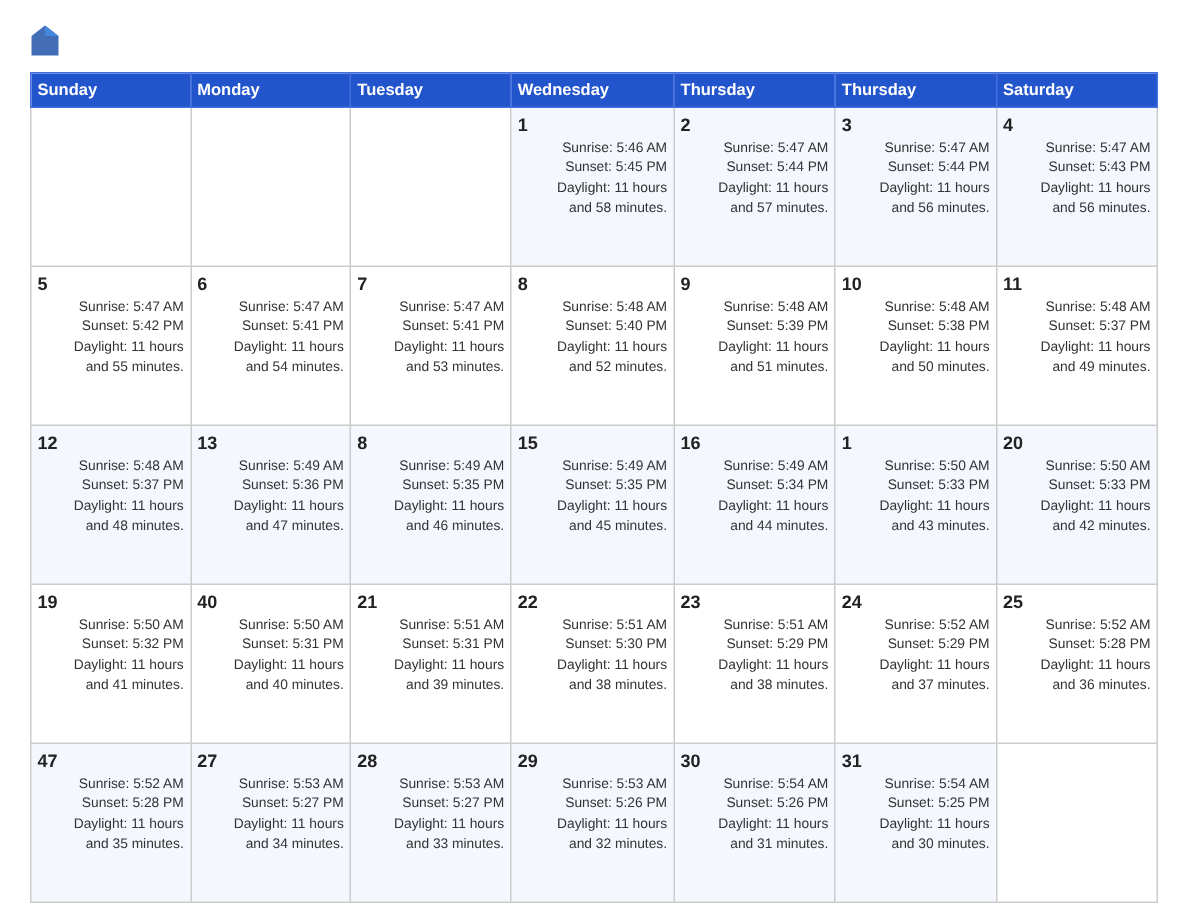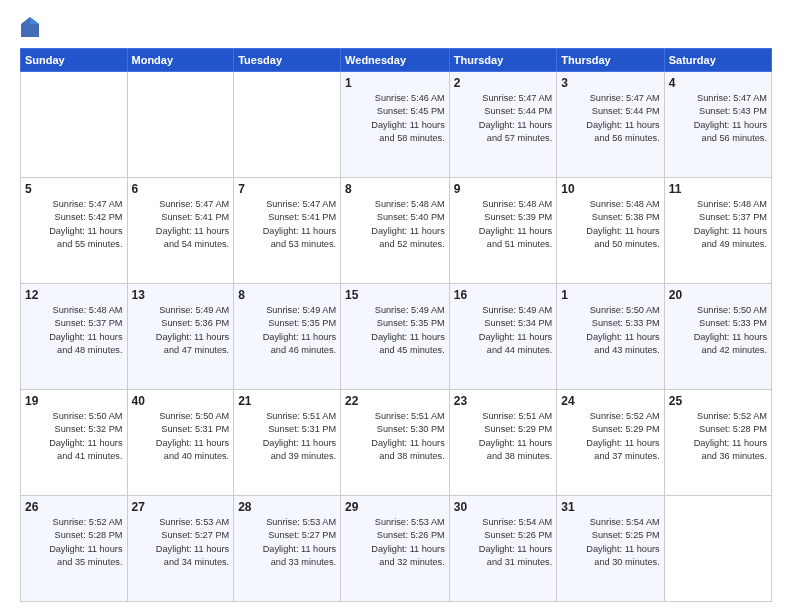--- a/index.html
+++ b/index.html
@@ -322,21 +322,21 @@
           <td>
             <span class="day-number">25</span>
             <div class="day-info" style="white-space: pre-line;">Sunrise: 5:52 AM
 Sunset: 5:28 PM
 Daylight: 11 hours
 and 36 minutes.</div>
           </td>
         </tr>
         <tr>
           <td>
-            <span class="day-number">26</span>
+            <span class="day-number">47</span>
             <div class="day-info" style="white-space: pre-line;">Sunrise: 5:52 AM
 Sunset: 5:28 PM
 Daylight: 11 hours
 and 35 minutes.</div>
           </td>
           <td>
             <span class="day-number">27</span>
             <div class="day-info" style="white-space: pre-line;">Sunrise: 5:53 AM
 Sunset: 5:27 PM
 Daylight: 11 hours

